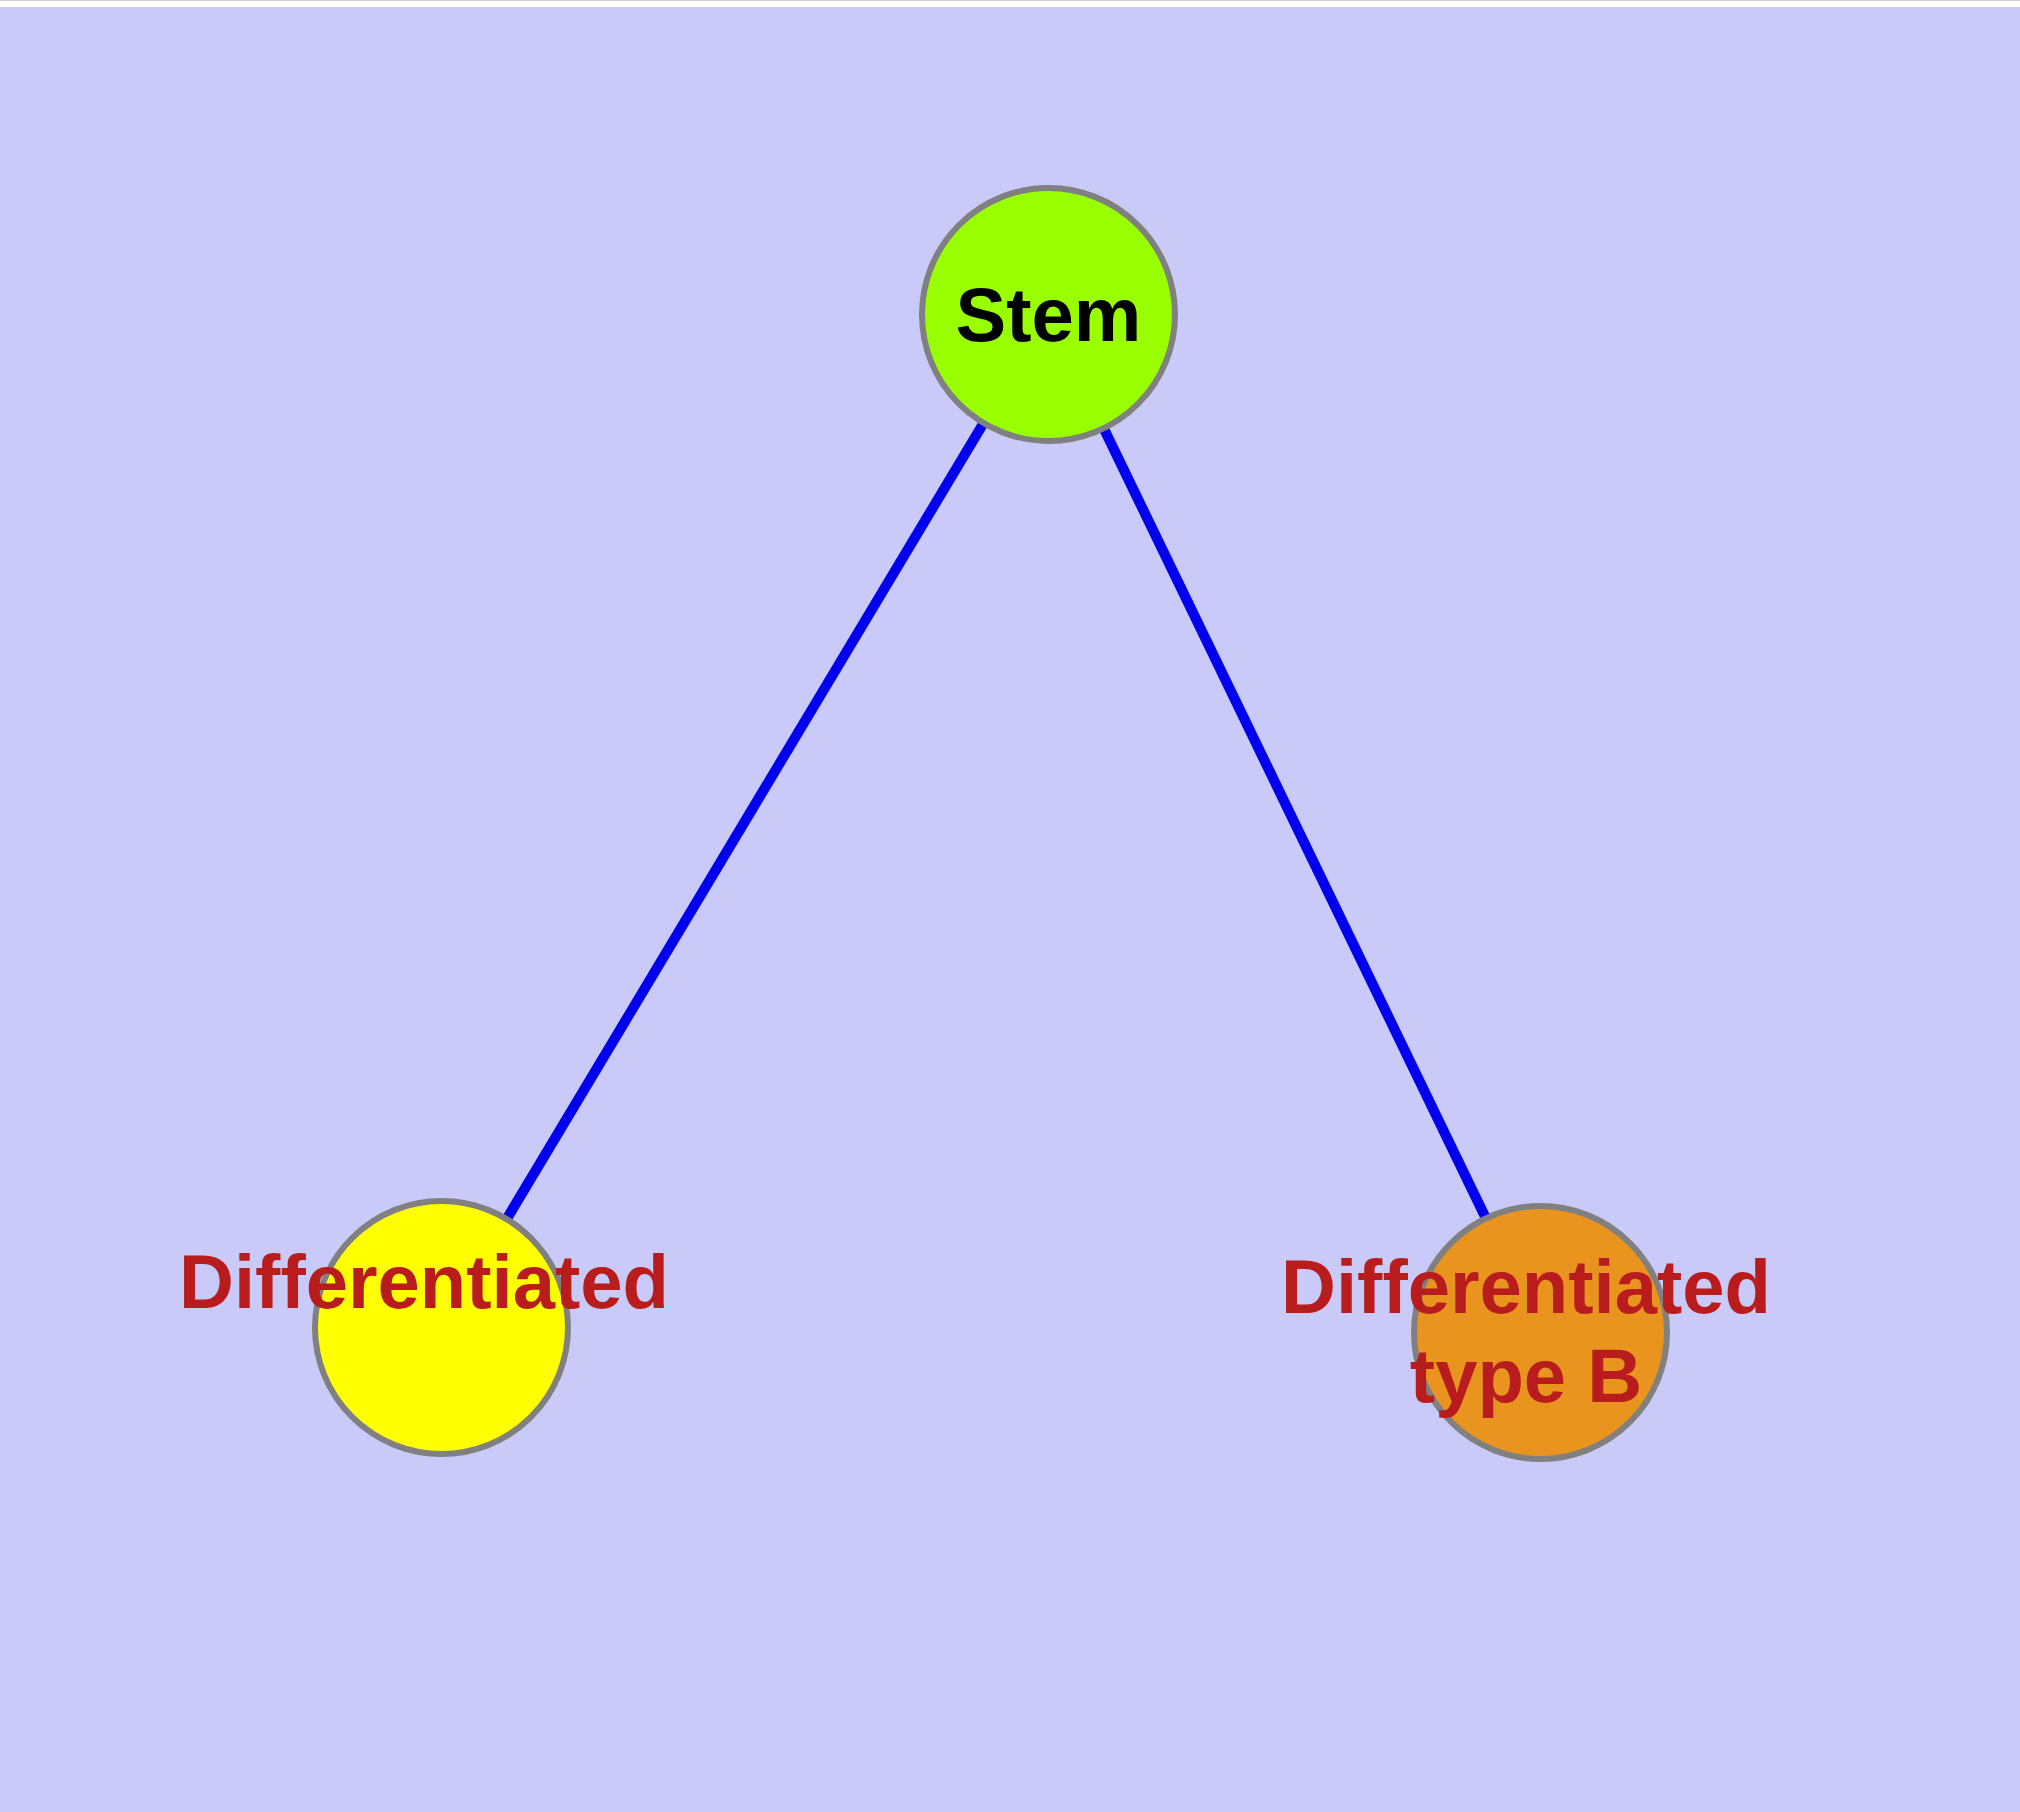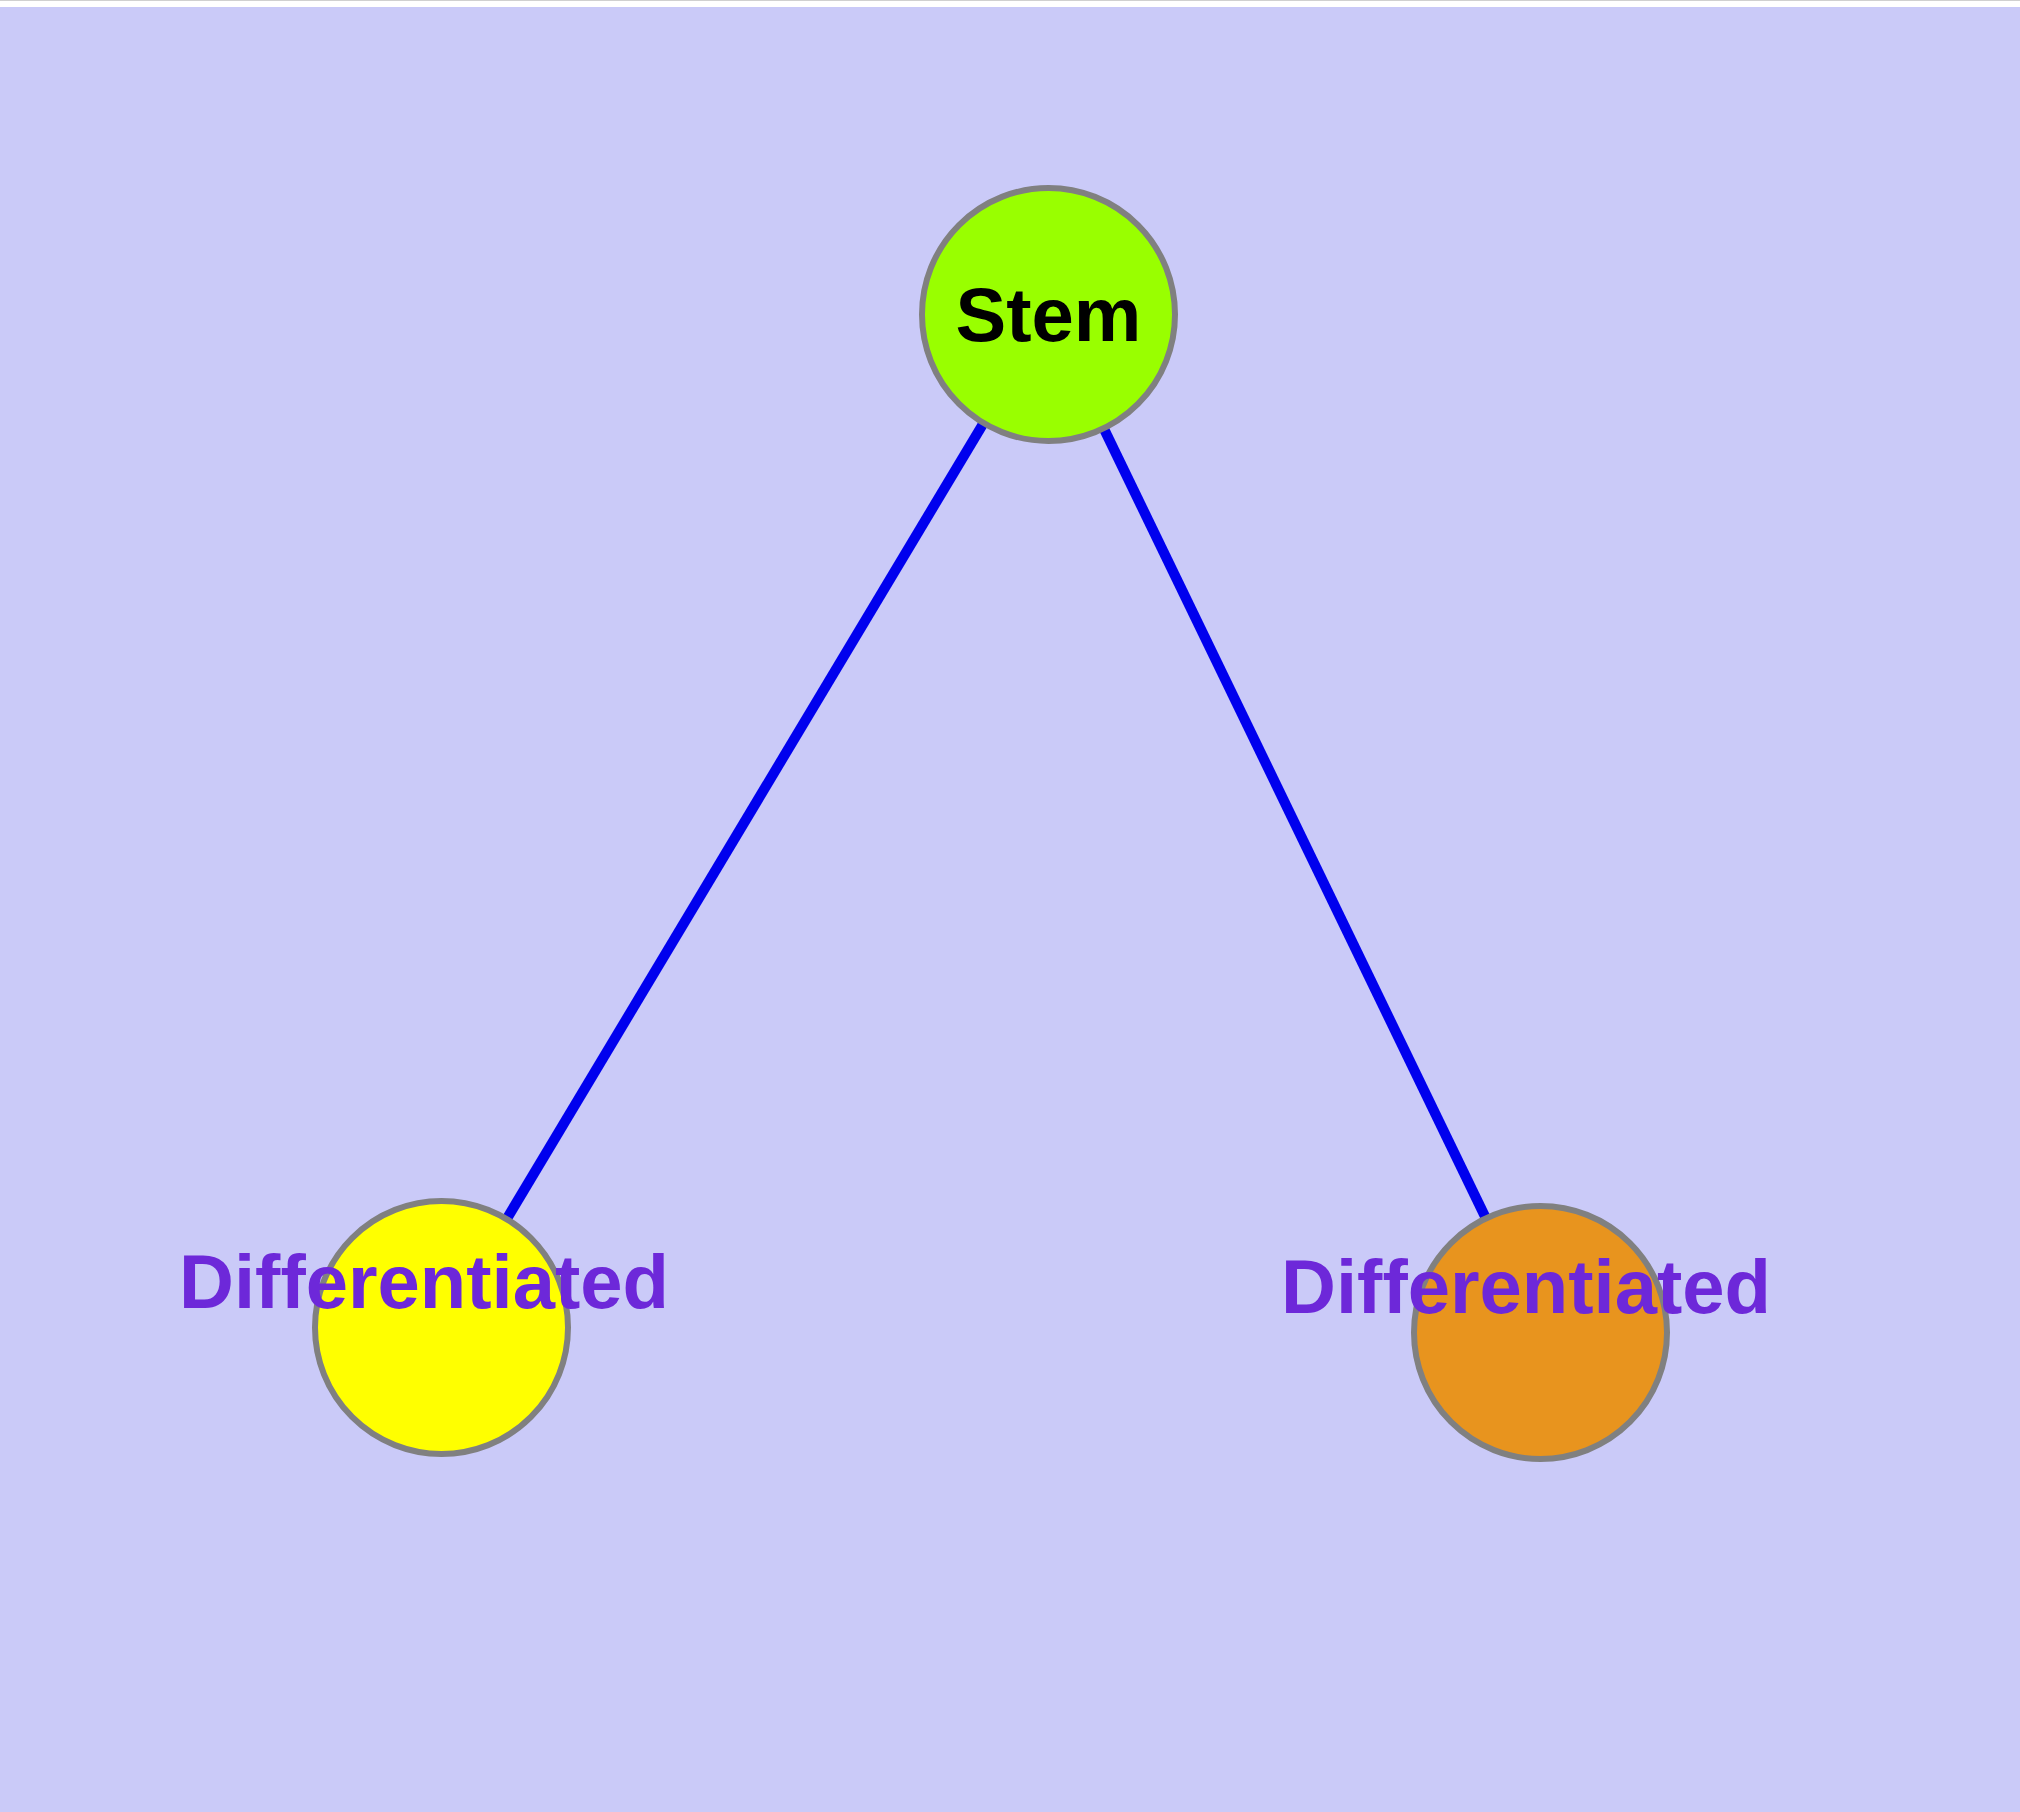--- a/index.html
+++ b/index.html
@@ -58,21 +58,21 @@
       color: #000000;
       letter-spacing: 0px;
     }
     .node-caption {
       position: absolute;
       width: 848px;
       text-align: center;
       font-size: 76px;
       line-height: 89px;
       font-weight: 700;
-      color: #6d28d9;
+      color: #b91c1c;
       z-index: 3;
     }
     .caption-a { left: 0px;    top: 1237px; }
     .caption-b { left: 1102px; top: 1242px; }
   </style>
 </head>
 <body>
 
 <div class="canvas">
 
@@ -90,16 +90,17 @@
   <div class="node node-type-a"></div>
 
   <div class="node node-type-b"></div>
 
   <div class="node-caption caption-a">
     <div>Differentiated</div>
   </div>
 
   <div class="node-caption caption-b">
     <div>Differentiated</div>
+    <div>type B</div>
   </div>
 
 </div>
 
 
 </body></html>

